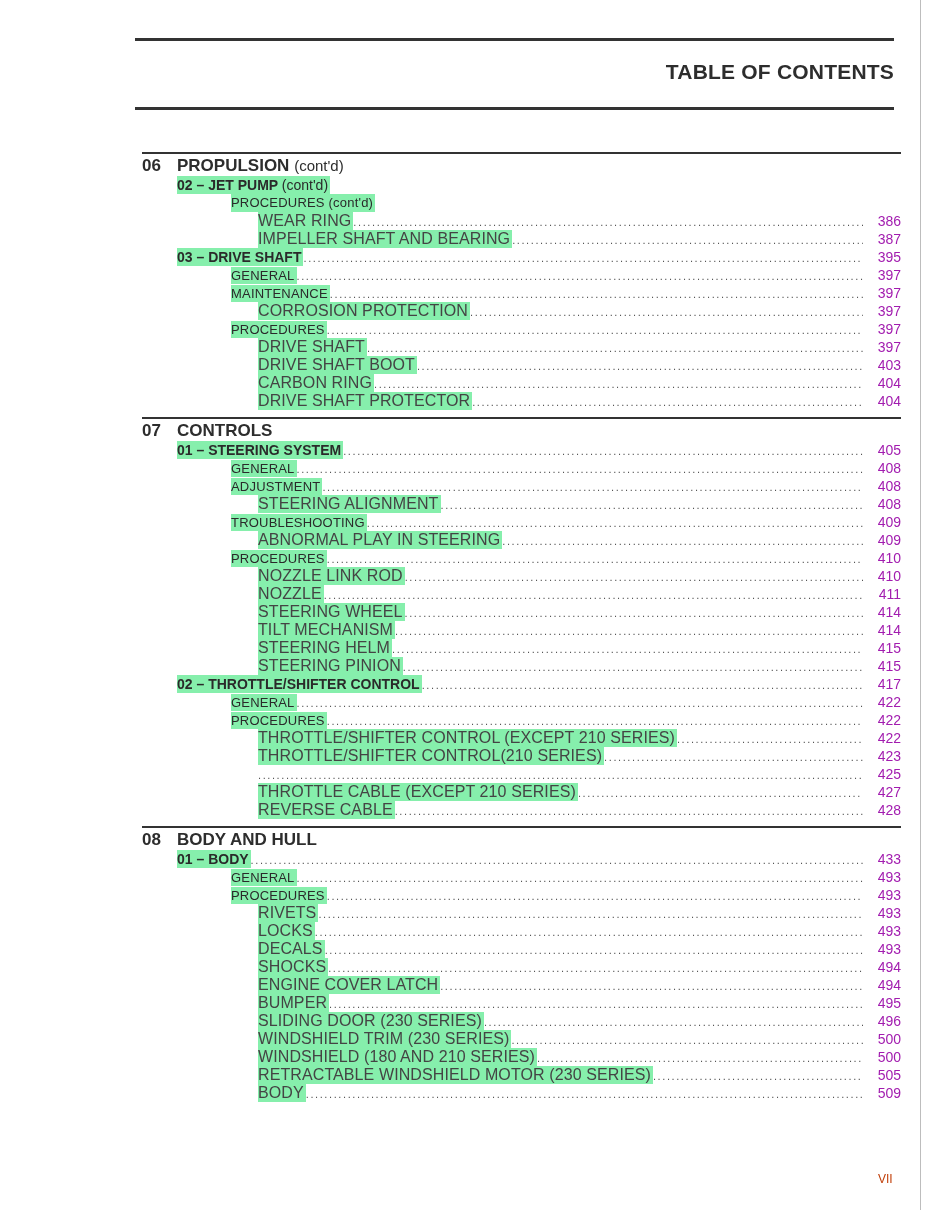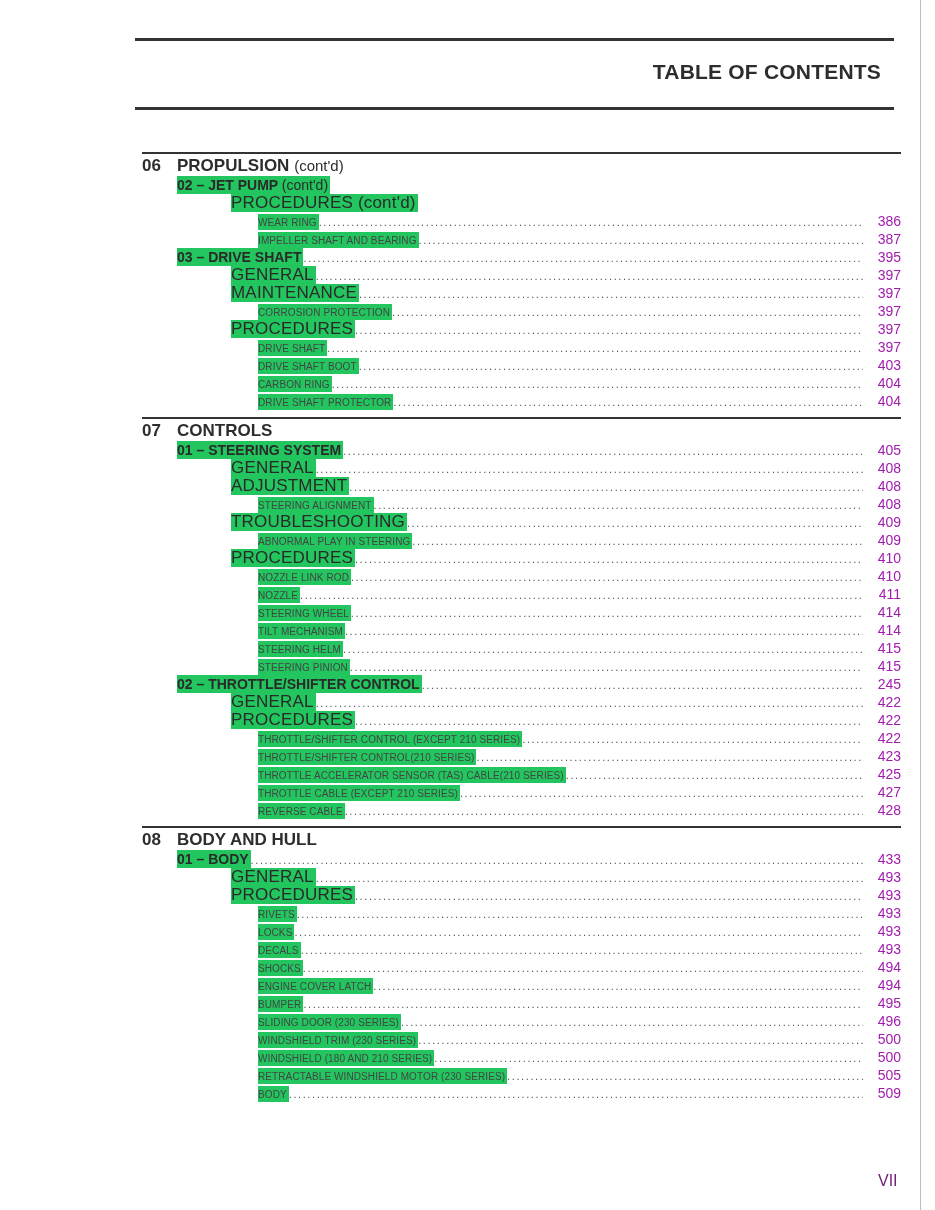--- a/index.html
+++ b/index.html
@@ -1,41 +1,41 @@
 <!DOCTYPE html>
 <html><head>
 <meta charset="utf-8">
 <style>
   html, body { margin: 0; padding: 0; background: #ffffff; }
   body { width: 935px; height: 1210px; position: relative; overflow: hidden; font-family: "Liberation Sans", sans-serif; color: #2a2a2a; }
   .edge-line { position: absolute; left: 920px; top: 0; width: 1px; height: 1210px; background: #bdbdbd; }
   .rule { position: absolute; left: 135px; width: 759px; height: 3px; background: #333; }
   .rule.top { top: 38px; }
   .rule.mid { top: 107px; }
-  .toc-title { position: absolute; right: 54px; top: 60px; font-family: "Liberation Sans", sans-serif; font-weight: bold; font-size: 21px; letter-spacing: 0.2px; color: #2d2d2d; }
+  .toc-title { position: absolute; right: 41px; top: 60px; font-family: "Liberation Sans", sans-serif; font-weight: bold; font-size: 21px; letter-spacing: 0.2px; color: #2d2d2d; }
   .toc { position: absolute; left: 142px; top: 152px; width: 759px; }
   .section { position: relative; }
   .section-rule { height: 2px; background: #333; margin-bottom: 1px; }
   .section-head { height: 21px; line-height: 21px; font-size: 17px; font-weight: bold; color: #2d2d2d; white-space: nowrap; }
   .section-head .num { display: inline-block; width: 35px; }
   .section-head .cont { font-weight: normal; font-size: 15px; }
   .row { position: relative; height: 18px; line-height: 18px; display: flex; align-items: baseline; white-space: nowrap; overflow: hidden; }
-  .row .label { background: #22c55e; padding-right: 2px; flex: 0 0 auto; }
+  .row .label { background: #86efac; padding-right: 2px; flex: 0 0 auto; }
   .row .dots { flex: 1 1 auto; overflow: hidden; color: #555; font-size: 11px; letter-spacing: 1.6px; }
   .row .dots::before { content: "........................................................................................................................................................................................................................................................................................"; }
   .row .page { flex: 0 0 auto; width: 34px; text-align: right; font-size: 14px; color: #a21caf; padding-left: 4px; }
   .lvl1 { padding-left: 35px; }
   .lvl1 .label { font-size: 14px; font-weight: bold; }
   .lvl2 { padding-left: 89px; }
-  .lvl2 .label { font-size: 17px; letter-spacing: 0.2px; }
+  .lvl2 .label { font-size: 13px; letter-spacing: 0.2px; }
   .lvl3 { padding-left: 116px; }
-  .lvl3 .label { font-size: 10px; color: #444; letter-spacing: 0.1px; }
+  .lvl3 .label { font-size: 16px; color: #444; letter-spacing: 0.1px; }
   .cont-small { font-weight: normal; }
   .section + .section { margin-top: 7px; }
-  .footer-page { position: absolute; left: 878px; top: 1172px; font-size: 16px; color: #701a75; }
+  .footer-page { position: absolute; left: 878px; top: 1172px; font-size: 12px; color: #c2410c; }
 </style>
 </head>
 <body>
 
 <div class="edge-line"></div>
 <div class="rule top"></div>
 <div class="toc-title">TABLE OF CONTENTS</div>
 <div class="rule mid"></div>
 
 <div class="toc" id="toc">
@@ -168,21 +168,21 @@
         <span class="page">415</span>
       </div>
       <div class="row lvl3">
         <span class="label"><span>STEERING PINION</span></span>
         <span class="dots"></span>
         <span class="page">415</span>
       </div>
       <div class="row lvl1">
         <span class="label"><span>02 – THROTTLE/SHIFTER CONTROL</span></span>
         <span class="dots"></span>
-        <span class="page">245</span>
+        <span class="page">417</span>
       </div>
       <div class="row lvl2">
         <span class="label"><span>GENERAL</span></span>
         <span class="dots"></span>
         <span class="page">422</span>
       </div>
       <div class="row lvl2">
         <span class="label"><span>PROCEDURES</span></span>
         <span class="dots"></span>
         <span class="page">422</span>
@@ -191,21 +191,20 @@
         <span class="label"><span>THROTTLE/SHIFTER CONTROL (EXCEPT 210 SERIES)</span></span>
         <span class="dots"></span>
         <span class="page">422</span>
       </div>
       <div class="row lvl3">
         <span class="label"><span>THROTTLE/SHIFTER CONTROL(210 SERIES)</span></span>
         <span class="dots"></span>
         <span class="page">423</span>
       </div>
       <div class="row lvl3">
-        <span class="label"><span>THROTTLE ACCELERATOR SENSOR (TAS) CABLE(210 SERIES)</span></span>
         <span class="dots"></span>
         <span class="page">425</span>
       </div>
       <div class="row lvl3">
         <span class="label"><span>THROTTLE CABLE (EXCEPT 210 SERIES)</span></span>
         <span class="dots"></span>
         <span class="page">427</span>
       </div>
       <div class="row lvl3">
         <span class="label"><span>REVERSE CABLE</span></span>

